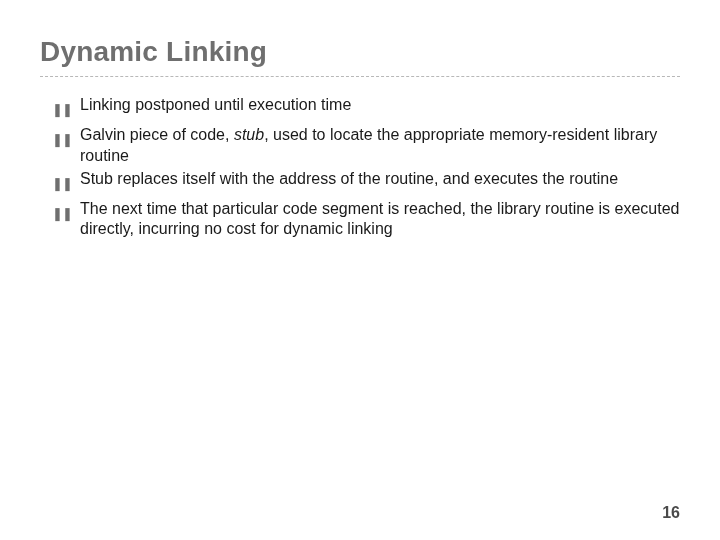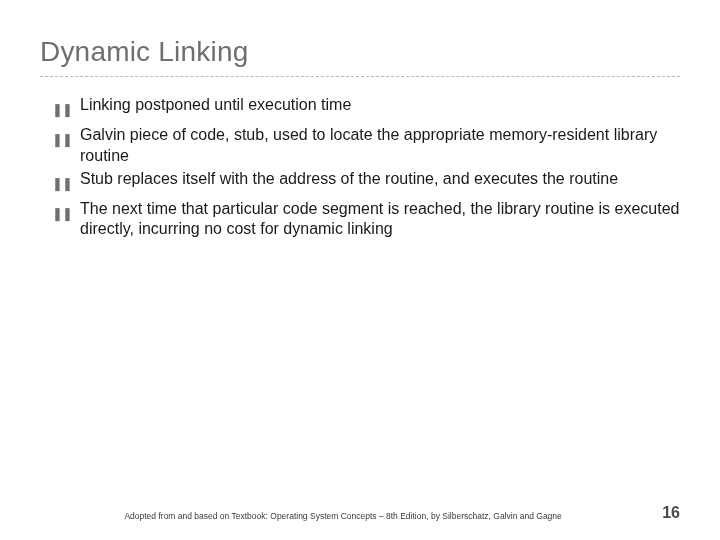--- a/index.html
+++ b/index.html
@@ -1,24 +1,24 @@
 <!DOCTYPE html>
 <html><head>
 <meta charset="utf-8">
 <style>
   * { margin: 0; padding: 0; box-sizing: border-box; }
   html, body { width: 720px; height: 540px; background: #fff; font-family: Arial, Helvetica, sans-serif; overflow: hidden; }
   .slide { position: relative; width: 720px; height: 540px; padding: 36px 40px 0 40px; }
-  .title { color: #6f6f6f; font-size: 28px; font-weight: 400; letter-spacing: 0.2px; }
+  .title { color: #6f6f6f; font-size: 28px; font-weight: 700; letter-spacing: 0.2px; }
   .divider { margin-top: 8px; border: none; border-top: 1.5px dashed #b8b8b8; }
   .content { margin-top: 18px; padding-left: 12px; }
   .item { display: flex; align-items: flex-start; margin-bottom: 2px; }
   .bullet { flex: 0 0 28px; color: #6f6f6f; font-size: 13px; line-height: 26px; padding-top: 2px; letter-spacing: -1px; }
   .text { flex: 1; color: #1a1a1a; font-size: 16px; line-height: 1.3; }
-  .stub { }
+  .stub { font-style: italic; }
   .footer { position: absolute; bottom: 18px; left: 0; right: 0; padding: 0 40px; display: flex; align-items: flex-end; }
   .credit { flex: 1; text-align: center; color: #3a3a3a; font-size: 8.5px; line-height: 1.35; }
   .pagenum { color: #4a4a4a; font-size: 16px; font-weight: bold; padding-left: 16px; }
 </style>
 </head>
 <body>
 
 <div class="slide">
   <h1 class="title">Dynamic Linking</h1>
   <hr class="divider">
@@ -49,17 +49,16 @@
       <div class="bullet">❚❚</div>
       <div class="text">
         <span>The next time that particular code segment is reached, the library routine is executed directly, incurring no cost for dynamic linking</span><span class="stub"></span><span></span>
       </div>
     </div>
 
   </div>
 
   <div class="footer">
     <div class="credit">
-      <div>Adopted from and based on Textbook: Operating System Concepts – 8th Edition, by Silberschatz, Galvin and Gagne</div>
     </div>
     <div class="pagenum">16</div>
   </div>
 </div>
 
 </body></html>

